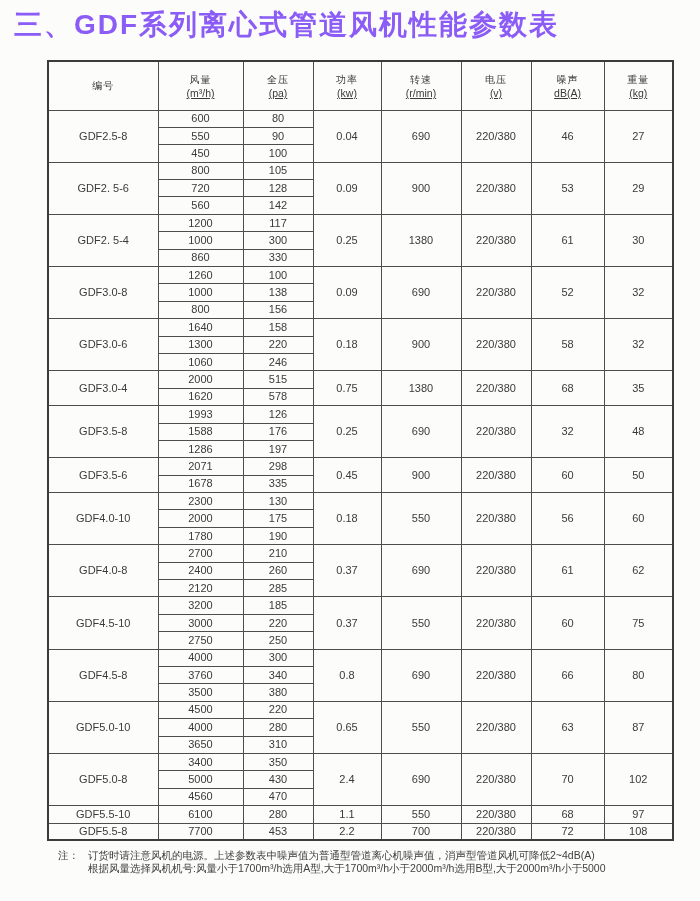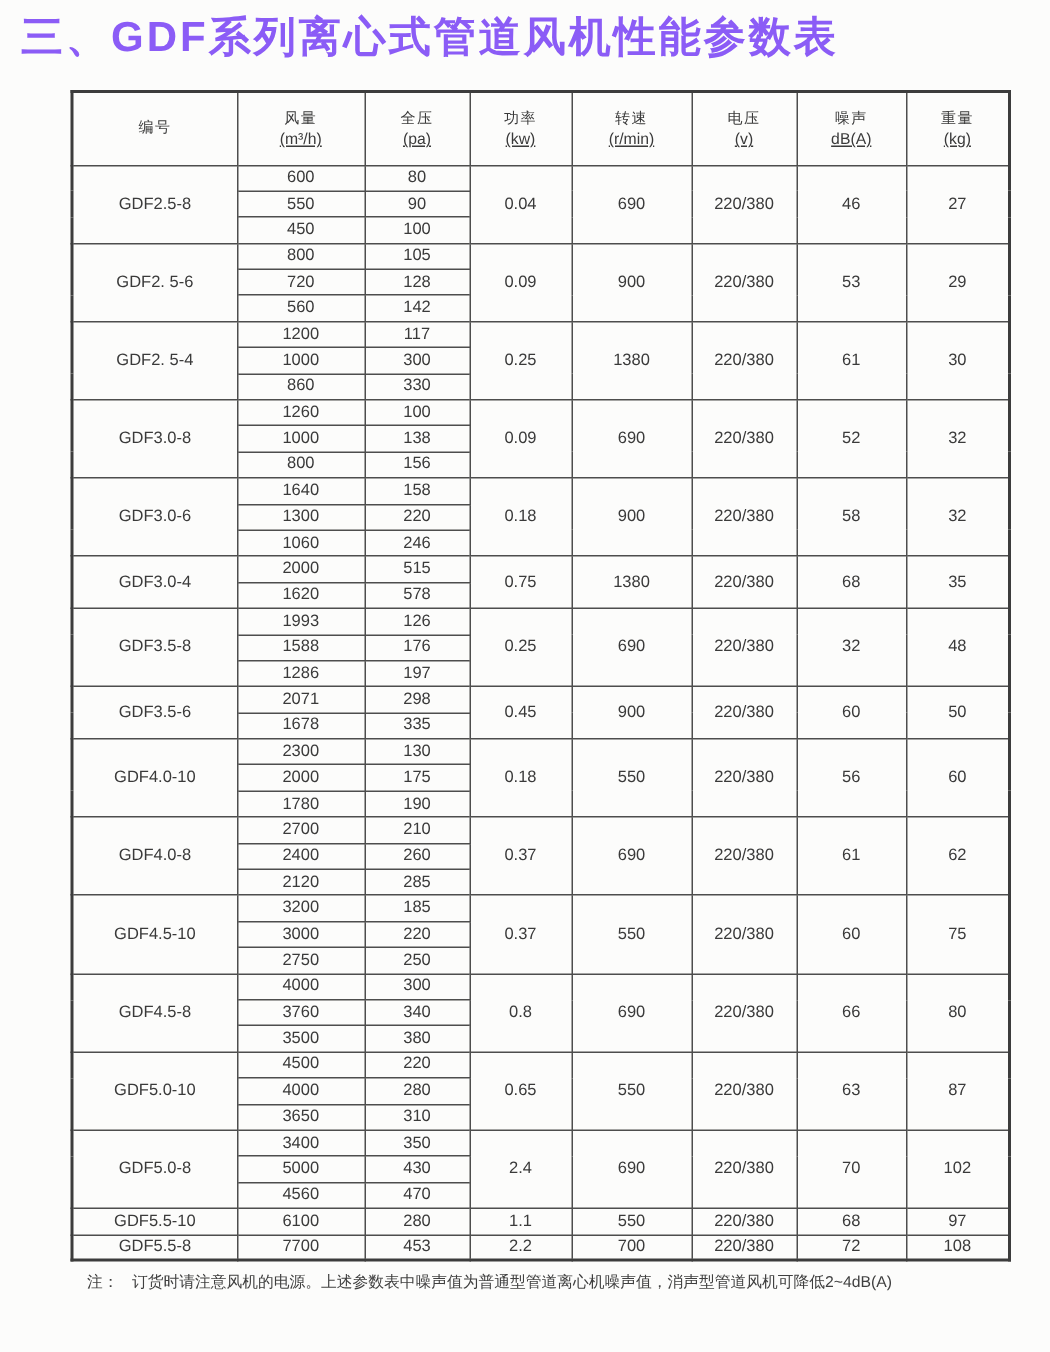--- a/index.html
+++ b/index.html
@@ -371,14 +371,15 @@
         <td>72</td>
         <td>108</td>
       </tr>
     </tbody>
 </table>
 
 <div class="footnote">
   <div class="note-label">注：</div>
   <div class="note-lines">
     <div>订货时请注意风机的电源。上述参数表中噪声值为普通型管道离心机噪声值，消声型管道风机可降低2~4dB(A)</div>
+    <div>根据风量选择风机机号:风量小于1700m³/h选用A型,大于1700m³/h小于2000m³/h选用B型,大于2000m³/h小于5000</div>
   </div>
 </div>
 
 </body></html>

